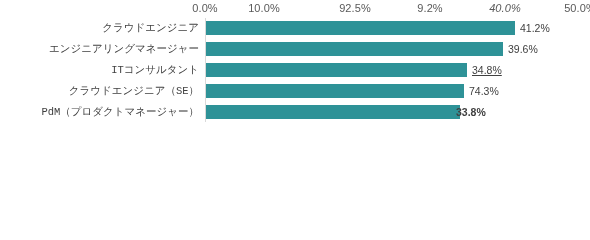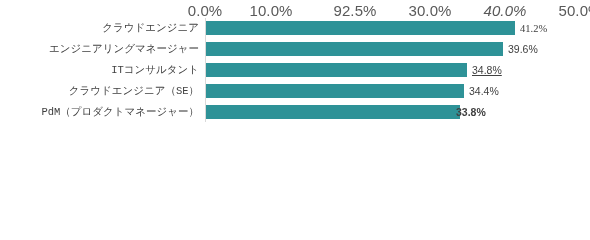--- a/index.html
+++ b/index.html
@@ -26,21 +26,21 @@
     position: absolute;
     left: 0;
     top: 0;
     width: 590px;
     height: 18px;
   }
   .x-tick {
     position: absolute;
     top: 2px;
     transform: translateX(-50%);
-    font-size: 15px;
+    font-size: 11px;
     color: #595959;
     white-space: nowrap;
     letter-spacing: 0.1px;
   }
 
   
   #value-axis-line {
     position: absolute;
     left: 205px;
     top: 18px;
@@ -90,49 +90,49 @@
     white-space: nowrap;
   }
 </style>
 </head>
 <body>
 
 <div id="chart-root">
 
   <div id="x-axis">
       <div class="x-tick" style="left: 205px;">0.0%</div>
-      <div class="x-tick" style="left: 271px;">10.0%</div>
+      <div class="x-tick" style="left: 264px;">10.0%</div>
       <div class="x-tick" style="left: 355px;">92.5%</div>
-      <div class="x-tick" style="left: 430px;">30.0%</div>
+      <div class="x-tick" style="left: 430px;">9.2%</div>
       <div class="x-tick" style="left: 505px; font-style: italic;">40.0%</div>
       <div class="x-tick" style="left: 580px;">50.0%</div>
     </div>
 
   <div id="value-axis-line"></div>
 
   <div id="rows">
       <div class="row">
         <div class="cat-label">クラウドエンジニア</div>
         <div class="bar" style="width: 309px; background: rgb(46, 146, 151);"></div>
-        <div class="val-label" style="left: 520px; font-family: Liberation Serif, serif;">41.2%</div>
+        <div class="val-label" style="left: 520px;">41.2%</div>
       </div>
       <div class="row">
         <div class="cat-label">エンジニアリングマネージャー</div>
         <div class="bar" style="width: 297px; background: rgb(46, 146, 151);"></div>
         <div class="val-label" style="left: 508px; text-align: right;">39.6%</div>
       </div>
       <div class="row">
         <div class="cat-label">ITコンサルタント</div>
         <div class="bar" style="width: 261px; background: rgb(46, 146, 151);"></div>
         <div class="val-label" style="left: 472px; text-decoration: underline;">34.8%</div>
       </div>
       <div class="row">
         <div class="cat-label">クラウドエンジニア（SE）</div>
         <div class="bar" style="width: 258px; background: rgb(46, 146, 151);"></div>
-        <div class="val-label" style="left: 469px;">34.4%</div>
+        <div class="val-label" style="left: 469px;">74.3%</div>
       </div>
       <div class="row">
         <div class="cat-label">PdM（プロダクトマネージャー）</div>
         <div class="bar" style="width: 253.5px; background: rgb(46, 146, 151);"></div>
         <div class="val-label" style="left: 456px; font-weight: bold;">33.8%</div>
       </div>
     </div>
 
 </div>
 

